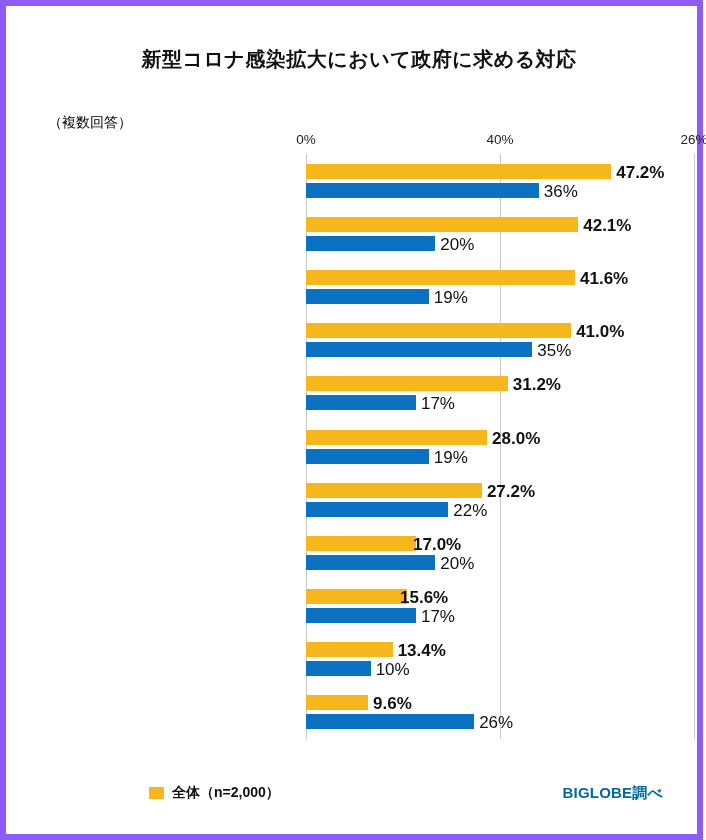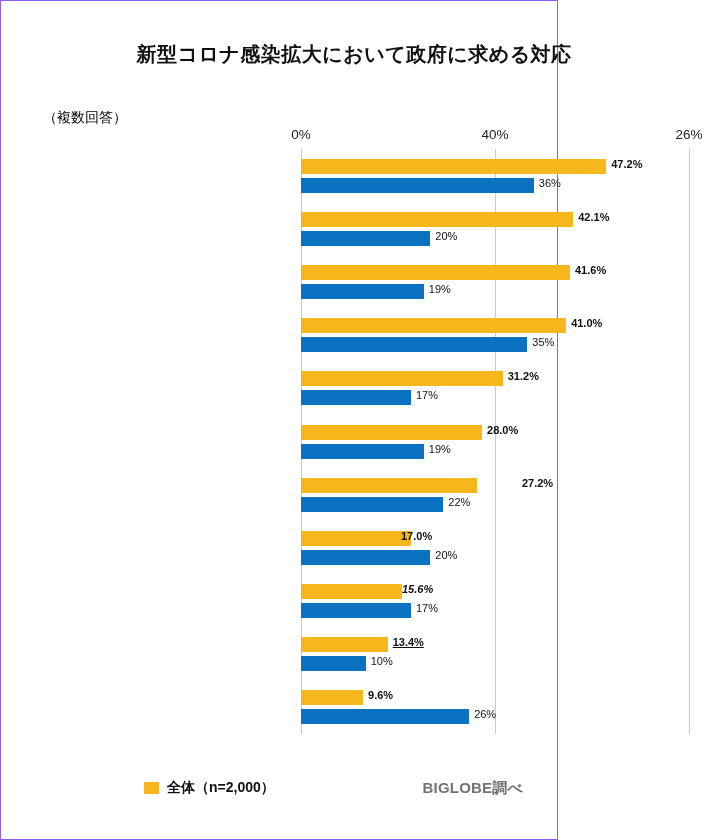--- a/index.html
+++ b/index.html
@@ -9,24 +9,24 @@
   body {
     width: 706px;
     height: 840px;
     background: #ffffff;
     font-family: "Liberation Sans", sans-serif;
     color: #1a1a1a;
     overflow: hidden;
   }
   #frame {
     position: relative;
-    width: 558px;
+    width: 703px;
     height: 840px;
     box-sizing: border-box;
-    border: 1px solid #8b5cf6;
+    border: 6px solid #8b5cf6;
     background: #ffffff;
   }
   #title {
     position: absolute;
     top: 40px;
     left: 0;
     width: 706px;
     text-align: center;
     font-size: 20px;
     font-weight: bold;
@@ -64,21 +64,21 @@
   }
   .bar {
     position: absolute;
     left: 0;
     height: 15px;
   }
   .bar.total { background: #f5b71c; }
   .bar.male  { background: #0a72c0; }
   .bar-value {
     position: absolute;
-    font-size: 11px;
+    font-size: 17px;
     color: #111111;
     white-space: nowrap;
   }
   .bar-value.total { font-weight: bold; }
   #legend {
     position: absolute;
     left: 0;
     top: 778px;
     width: 706px;
     height: 24px;
@@ -97,21 +97,21 @@
     height: 12px;
     margin-right: 8px;
     display: inline-block;
   }
   #credit {
     position: absolute;
     right: 34px;
     top: 778px;
     font-size: 15px;
     font-weight: bold;
-    color: #737373;
+    color: #0369a1;
     letter-spacing: 0.2px;
   }
 </style>
 </head>
 <body>
 
 <div id="frame">
 
   <div id="title">新型コロナ感染拡大において政府に求める対応</div>
   <div id="subnote">（複数回答）</div>
@@ -141,33 +141,33 @@
       <div class="bar-value male" style="top: 187.136px; left: 231.333px;">35%</div>
       <div class="bar total" style="top: 222.318px; width: 201.76px; background: rgb(245, 183, 28);"></div>
       <div class="bar-value total" style="top: 221.318px; left: 206.76px;">31.2%</div>
       <div class="bar male" style="top: 241.318px; width: 109.933px; background: rgb(10, 114, 192);"></div>
       <div class="bar-value male" style="top: 240.318px; left: 114.933px;">17%</div>
       <div class="bar total" style="top: 275.5px; width: 181.067px; background: rgb(245, 183, 28);"></div>
       <div class="bar-value total" style="top: 274.5px; left: 186.067px;">28.0%</div>
       <div class="bar male" style="top: 294.5px; width: 122.867px; background: rgb(10, 114, 192);"></div>
       <div class="bar-value male" style="top: 293.5px; left: 127.867px;">19%</div>
       <div class="bar total" style="top: 328.682px; width: 175.893px; background: rgb(245, 183, 28);"></div>
-      <div class="bar-value total" style="top: 327.682px; left: 180.893px; margin-left: 40px;">27.2%</div>
+      <div class="bar-value total" style="top: 327.682px; left: 180.893px;">27.2%</div>
       <div class="bar male" style="top: 347.682px; width: 142.267px; background: rgb(10, 114, 192);"></div>
       <div class="bar-value male" style="top: 346.682px; left: 147.267px;">22%</div>
       <div class="bar total" style="top: 381.864px; width: 109.933px; background: rgb(245, 183, 28);"></div>
-      <div class="bar-value total" style="top: 380.864px; left: 100px;">17.0%</div>
+      <div class="bar-value total" style="top: 380.864px; left: 107px;">17.0%</div>
       <div class="bar male" style="top: 400.864px; width: 129.333px; background: rgb(10, 114, 192);"></div>
       <div class="bar-value male" style="top: 399.864px; left: 134.333px;">20%</div>
       <div class="bar total" style="top: 435.045px; width: 100.88px; background: rgb(245, 183, 28);"></div>
-      <div class="bar-value total" style="top: 434.045px; left: 101px; font-style: italic;">15.6%</div>
+      <div class="bar-value total" style="top: 434.045px; left: 94px;">15.6%</div>
       <div class="bar male" style="top: 454.045px; width: 109.933px; background: rgb(10, 114, 192);"></div>
       <div class="bar-value male" style="top: 453.045px; left: 114.933px;">17%</div>
       <div class="bar total" style="top: 488.227px; width: 86.6533px; background: rgb(245, 183, 28);"></div>
-      <div class="bar-value total" style="top: 487.227px; left: 91.6533px; text-decoration: underline;">13.4%</div>
+      <div class="bar-value total" style="top: 487.227px; left: 91.6533px;">13.4%</div>
       <div class="bar male" style="top: 507.227px; width: 64.6667px; background: rgb(10, 114, 192);"></div>
       <div class="bar-value male" style="top: 506.227px; left: 69.6667px;">10%</div>
       <div class="bar total" style="top: 541.409px; width: 62.08px; background: rgb(245, 183, 28);"></div>
       <div class="bar-value total" style="top: 540.409px; left: 67.08px;">9.6%</div>
       <div class="bar male" style="top: 560.409px; width: 168.133px; background: rgb(10, 114, 192);"></div>
       <div class="bar-value male" style="top: 559.409px; left: 173.133px;">26%</div>
     </div>
 
   <div id="legend">
       <div class="legend-item" style="left: 143px;">

